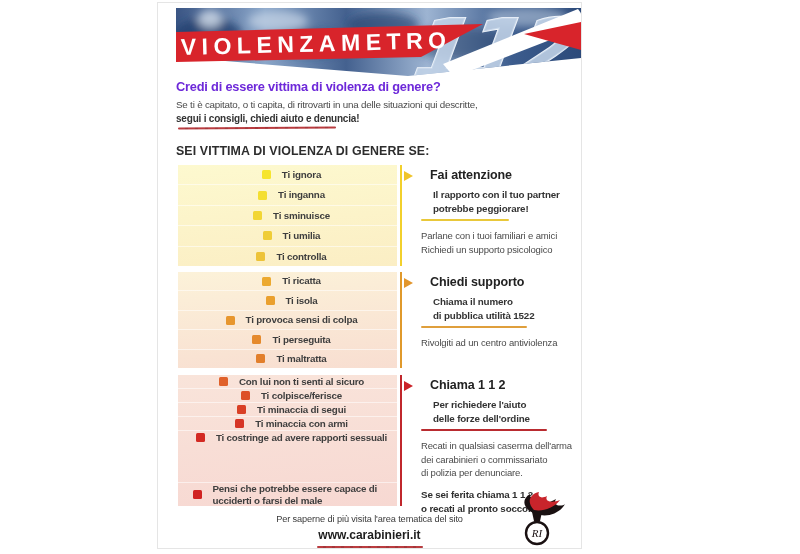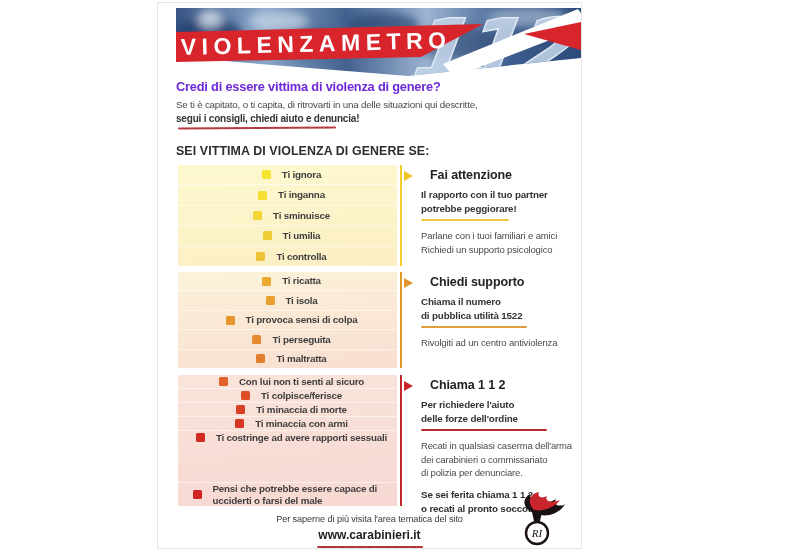--- a/index.html
+++ b/index.html
@@ -23,21 +23,21 @@
   .row + .row{border-top:1px solid rgba(255,255,255,.55);}
   .row.tall{flex:1.55;margin-top:38px;}
   .sq{width:9px;height:9px;border-radius:1.5px;margin:0 11px 0 8px;flex:0 0 9px;}
   .row-label{font-size:9.8px;font-weight:600;color:#3e3e3e;letter-spacing:-0.2px;line-height:11.5px;max-width:178px;}
   .vdiv{position:absolute;left:242px;top:0;bottom:0;width:2px;}
   .advice{position:absolute;left:246px;top:3px;width:177px;}
   .advice-head{display:flex;align-items:flex-start;}
   .arrow{width:0;height:0;border-left:9px solid #000;border-top:5.5px solid transparent;
          border-bottom:5.5px solid transparent;margin:3px 8px 0 0;flex:0 0 9px;}
   .advice-title{font-size:12.5px;font-weight:800;color:#222;letter-spacing:-0.1px;}
-  .advice-bold{margin:6px 0 0 17px;font-size:9.8px;font-weight:700;color:#333;line-height:14px;letter-spacing:-0.15px;}
+  .advice-bold{margin:6px 0 0 29px;font-size:9.8px;font-weight:700;color:#333;line-height:14px;letter-spacing:-0.15px;}
   .advice-underline{margin:3px 0 0 17px;height:2px;border-radius:1px;opacity:.95;}
   .advice-text{margin:8px 0 0 17px;font-size:9.5px;color:#4a4a4a;line-height:13.5px;letter-spacing:-0.15px;}
   .advice-bold2{margin:8px 0 0 17px;font-size:9.8px;font-weight:700;color:#2e2e2e;line-height:14px;letter-spacing:-0.15px;}
 
   .sec1 .panel{background:linear-gradient(175deg,#fdf9cf,#fbeec4);}
   .sec2 .panel{background:linear-gradient(175deg,#fcf2d9,#f8ded1);}
   .sec3 .panel{background:linear-gradient(175deg,#f9e4da,#f7d8d2);}
 
   .footer-note{left:0;top:511px;width:423px;text-align:center;font-size:9.2px;color:#3a3a3a;letter-spacing:-0.1px;}
   .footer-site{left:0;top:525px;width:423px;text-align:center;font-size:12px;font-weight:800;color:#1d1d1d;cursor:pointer;}
@@ -190,21 +190,21 @@
         <div class="row">
             <span class="sq" style="background: rgb(224, 97, 42);"></span>
             <span class="row-label">Con lui non ti senti al sicuro</span>
           </div>
         <div class="row">
             <span class="sq" style="background: rgb(221, 80, 40);"></span>
             <span class="row-label">Ti colpisce/ferisce</span>
           </div>
         <div class="row">
             <span class="sq" style="background: rgb(217, 64, 38);"></span>
-            <span class="row-label">Ti minaccia di morte</span>
+            <span class="row-label">Ti minaccia di segui</span>
           </div>
         <div class="row">
             <span class="sq" style="background: rgb(214, 52, 37);"></span>
             <span class="row-label">Ti minaccia con armi</span>
           </div>
         <div class="row">
             <span class="sq" style="background: rgb(211, 42, 35);"></span>
             <span class="row-label">Ti costringe ad avere rapporti sessuali</span>
           </div>
         <div class="row tall">

